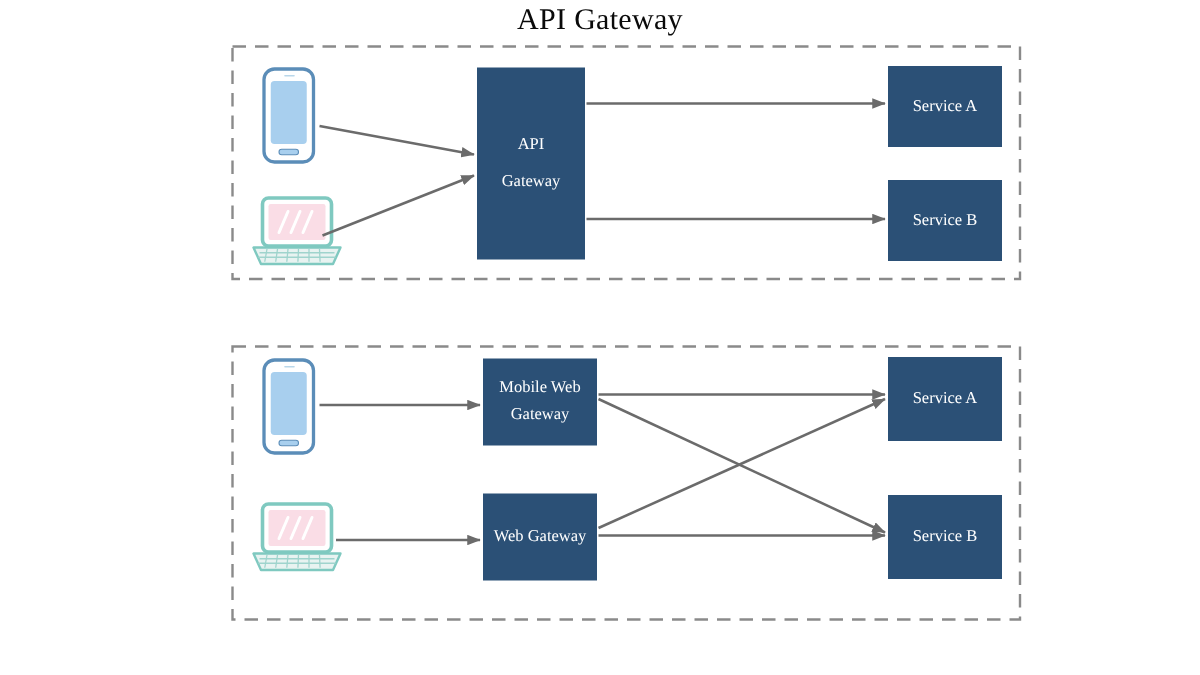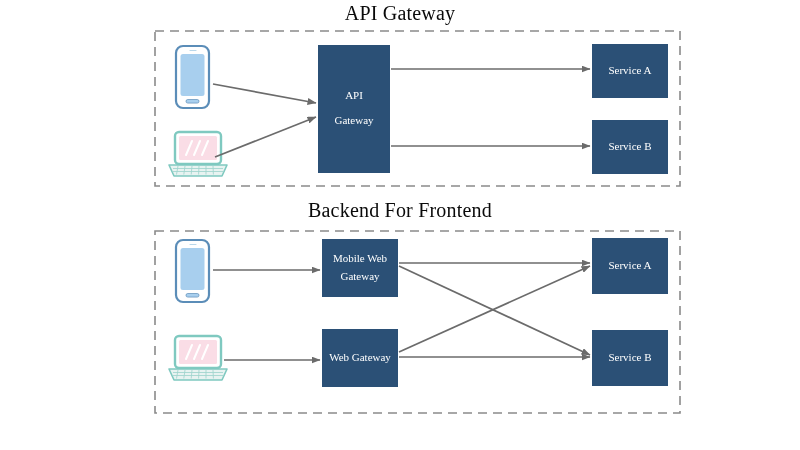--- a/index.html
+++ b/index.html
@@ -52,21 +52,20 @@
     font-size: 11px;
   }
 </style>
 </head>
 <body>
 
 <div class="canvas">
 
   <div class="diagram-title" id="title-api">API Gateway</div>
 
-  <div class="diagram-title" id="title-bff">Backend For Frontend</div>
 
   <svg class="svg-layer" viewBox="0 0 800 450" xmlns="http://www.w3.org/2000/svg">
     <defs>
       <marker id="arrowhead" markerWidth="9" markerHeight="7" refX="8.5" refY="3.5" orient="auto" markerUnits="userSpaceOnUse">
         <polygon points="0 0, 9 3.5, 0 7" fill="#6b6b6b"></polygon>
       </marker>
     </defs>
 
     <g>
 

